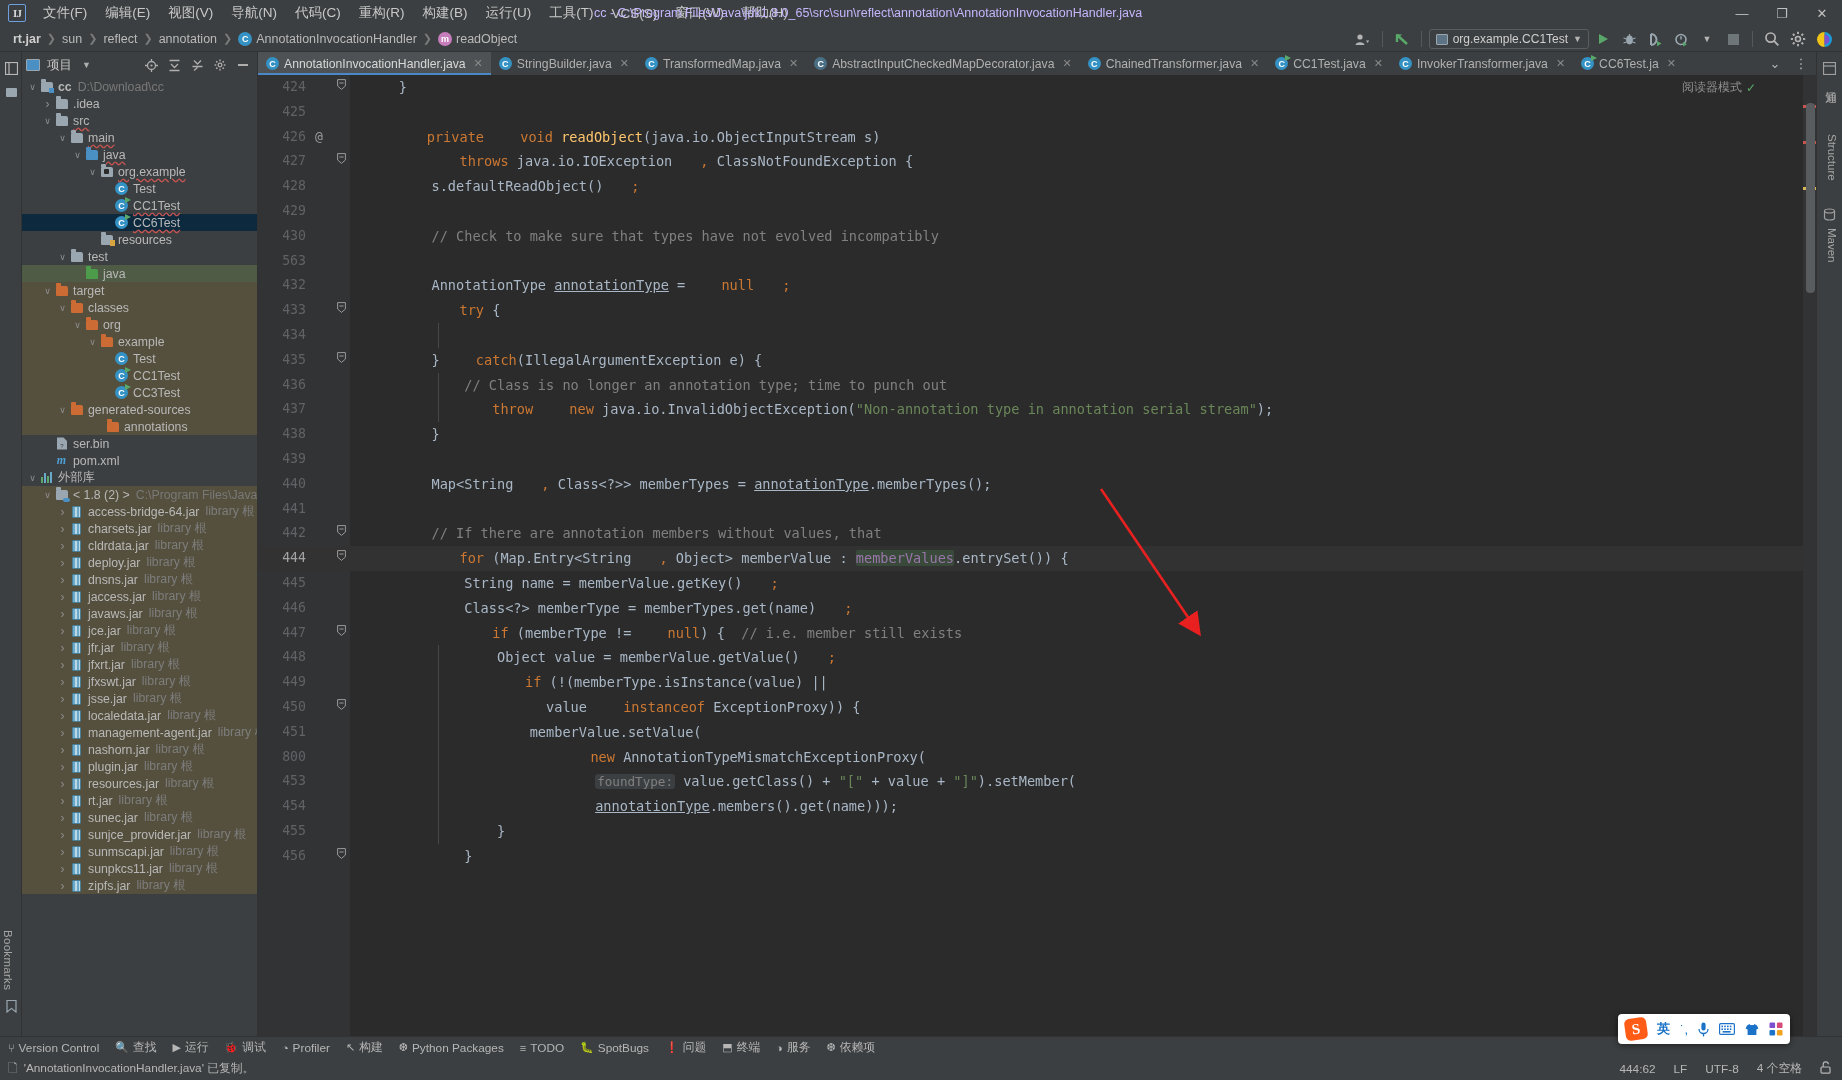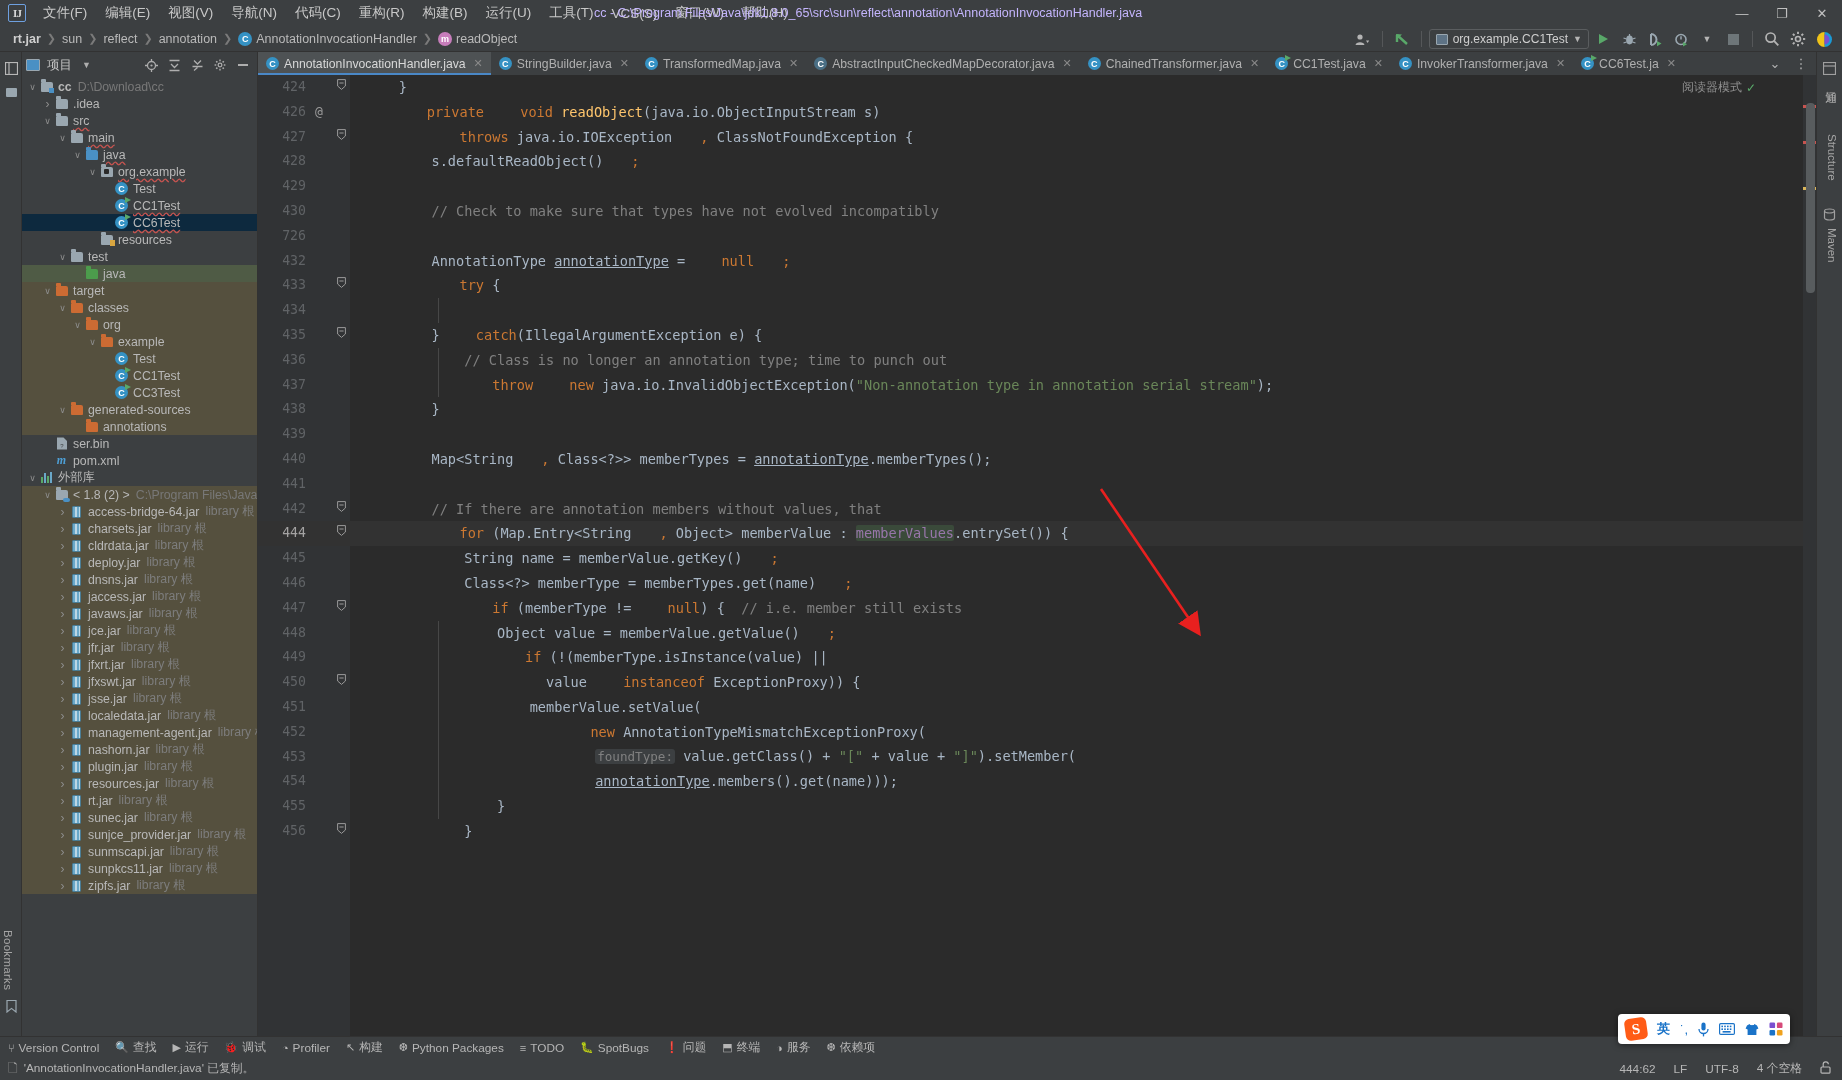--- a/index.html
+++ b/index.html
@@ -644,21 +644,21 @@
           </span>
           <span class="lbl">CC3Test</span>
         </div>
         <div class="row tgtroot" style="padding-left: 34px;">
           <span class="arrow">∨</span>
           <span class="ficon">
             <span class="fold orange"></span>
           </span>
           <span class="lbl">generated-sources</span>
         </div>
-        <div class="row tgtroot" style="padding-left: 49px;">
+        <div class="row tgtroot" style="padding-left: 70px;">
           <span class="arrow"></span>
           <span class="ficon">
             <span class="fold orange"></span>
           </span>
           <span class="lbl">annotations</span>
         </div>
         <div class="row" style="padding-left: 19px;">
           <span class="arrow"></span>
           <span class="ficon">
             <svg width="12" height="13" viewBox="0 0 12 13">
@@ -931,29 +931,30 @@
     <span class="tb-icon">⋮</span>
   </div>
 
   <div class="editor">
     <div class="gutter"></div>
     <div class="code-area" id="code-root">
         <div class="cline"><span class="lnum">424</span><span class="fold-mark"><svg width="9" height="11" viewBox="0 0 9 11">
               <path d="M0.6 0.6 L8.4 0.6 L8.4 7 L4.5 10.4 L0.6 7 Z" stroke="#9a9a9a" stroke-width="1" fill="none"></path>
               <path d="M2.4 4 L6.6 4" stroke="#9a9a9a" stroke-width="1"></path>
             </svg></span><span class="ctext"><span class="txt">    }</span></span></div>
+        <div class="cline"><span class="lnum">425</span><span class="ctext"></span></div>
         <div class="cline"><span class="lnum">426</span><span class="ann">@</span><span class="ctext"><span class="txt">    </span><span class="kw">private</span><span class="txt"> </span><span class="kw">void</span><span class="txt"> </span><span class="fn">readObject</span><span class="txt">(java.io.ObjectInputStream s)</span></span></div>
         <div class="cline"><span class="lnum">427</span><span class="fold-mark"><svg width="9" height="11" viewBox="0 0 9 11">
               <path d="M0.6 0.6 L8.4 0.6 L8.4 7 L4.5 10.4 L0.6 7 Z" stroke="#9a9a9a" stroke-width="1" fill="none"></path>
               <path d="M2.4 4 L6.6 4" stroke="#9a9a9a" stroke-width="1"></path>
             </svg></span><span class="ctext"><span class="txt">        </span><span class="kw">throws</span><span class="txt"> java.io.IOException</span><span class="kw">,</span><span class="txt"> ClassNotFoundException {</span></span></div>
         <div class="cline"><span class="lnum">428</span><span class="ctext"><span class="txt">        s.defaultReadObject</span><span class="txt">()</span><span class="kw">;</span></span></div>
         <div class="cline"><span class="lnum">429</span><span class="ctext"></span></div>
         <div class="cline"><span class="lnum">430</span><span class="ctext"><span class="cmt">        // Check to make sure that types have not evolved incompatibly</span></span></div>
-        <div class="cline"><span class="lnum">726</span><span class="ctext"></span></div>
+        <div class="cline"><span class="lnum">563</span><span class="ctext"></span></div>
         <div class="cline"><span class="lnum">432</span><span class="ctext"><span class="txt">        AnnotationType </span><span class="var-u">annotationType</span><span class="txt"> = </span><span class="kw">null</span><span class="kw">;</span></span></div>
         <div class="cline"><span class="lnum">433</span><span class="fold-mark"><svg width="9" height="11" viewBox="0 0 9 11">
               <path d="M0.6 0.6 L8.4 0.6 L8.4 7 L4.5 10.4 L0.6 7 Z" stroke="#9a9a9a" stroke-width="1" fill="none"></path>
               <path d="M2.4 4 L6.6 4" stroke="#9a9a9a" stroke-width="1"></path>
             </svg></span><span class="ctext"><span class="txt">        </span><span class="kw">try</span><span class="txt"> {</span></span></div>
         <div class="cline"><span class="lnum">434</span><span class="guide" style="left: 180px;"></span></div>
         <div class="cline"><span class="lnum">435</span><span class="fold-mark"><svg width="9" height="11" viewBox="0 0 9 11">
               <path d="M0.6 0.6 L8.4 0.6 L8.4 7 L4.5 10.4 L0.6 7 Z" stroke="#9a9a9a" stroke-width="1" fill="none"></path>
               <path d="M2.4 4 L6.6 4" stroke="#9a9a9a" stroke-width="1"></path>
             </svg></span><span class="ctext"><span class="txt">        } </span><span class="kw">catch</span><span class="txt">(IllegalArgumentException e) {</span></span></div>
@@ -977,21 +978,21 @@
               <path d="M0.6 0.6 L8.4 0.6 L8.4 7 L4.5 10.4 L0.6 7 Z" stroke="#9a9a9a" stroke-width="1" fill="none"></path>
               <path d="M2.4 4 L6.6 4" stroke="#9a9a9a" stroke-width="1"></path>
             </svg></span><span class="ctext"><span class="txt">            </span><span class="kw">if</span><span class="txt"> (memberType != </span><span class="kw">null</span><span class="txt">) {  </span><span class="cmt">// i.e. member still exists</span></span></div>
         <div class="cline"><span class="lnum">448</span><span class="guide" style="left: 180px;"></span><span class="ctext"><span class="txt">                Object value = memberValue.getValue()</span><span class="kw">;</span></span></div>
         <div class="cline"><span class="lnum">449</span><span class="guide" style="left: 180px;"></span><span class="ctext"><span class="txt">                </span><span class="kw">if</span><span class="txt"> (!(memberType.isInstance(value) ||</span></span></div>
         <div class="cline"><span class="lnum">450</span><span class="fold-mark"><svg width="9" height="11" viewBox="0 0 9 11">
               <path d="M0.6 0.6 L8.4 0.6 L8.4 7 L4.5 10.4 L0.6 7 Z" stroke="#9a9a9a" stroke-width="1" fill="none"></path>
               <path d="M2.4 4 L6.6 4" stroke="#9a9a9a" stroke-width="1"></path>
             </svg></span><span class="guide" style="left: 180px;"></span><span class="ctext"><span class="txt">                      value </span><span class="kw">instanceof</span><span class="txt"> ExceptionProxy)) {</span></span></div>
         <div class="cline"><span class="lnum">451</span><span class="guide" style="left: 180px;"></span><span class="ctext"><span class="txt">                    memberValue.setValue(</span></span></div>
-        <div class="cline"><span class="lnum">452</span><span class="guide" style="left: 180px;"></span><span class="ctext"><span class="txt">                        </span><span class="kw">new</span><span class="txt"> AnnotationTypeMismatchExceptionProxy(</span></span></div>
+        <div class="cline"><span class="lnum">800</span><span class="guide" style="left: 180px;"></span><span class="ctext"><span class="txt">                        </span><span class="kw">new</span><span class="txt"> AnnotationTypeMismatchExceptionProxy(</span></span></div>
         <div class="cline"><span class="lnum">453</span><span class="guide" style="left: 180px;"></span><span class="ctext"><span class="txt">                            </span><span class="paramhint">foundType:</span><span class="txt"> value.getClass() + </span><span class="str">"["</span><span class="txt"> + value + </span><span class="str">"]"</span><span class="txt">).setMember(</span></span></div>
         <div class="cline"><span class="lnum">454</span><span class="guide" style="left: 180px;"></span><span class="ctext"><span class="txt">                            </span><span class="var-u">annotationType</span><span class="txt">.members().get(name)));</span></span></div>
         <div class="cline"><span class="lnum">455</span><span class="guide" style="left: 180px;"></span><span class="ctext"><span class="txt">                }</span></span></div>
         <div class="cline"><span class="lnum">456</span><span class="fold-mark"><svg width="9" height="11" viewBox="0 0 9 11">
               <path d="M0.6 0.6 L8.4 0.6 L8.4 7 L4.5 10.4 L0.6 7 Z" stroke="#9a9a9a" stroke-width="1" fill="none"></path>
               <path d="M2.4 4 L6.6 4" stroke="#9a9a9a" stroke-width="1"></path>
             </svg></span><span class="ctext"><span class="txt">            }</span></span></div>
       </div>
     <div class="reader-mode">
       <span>阅读器模式</span>

